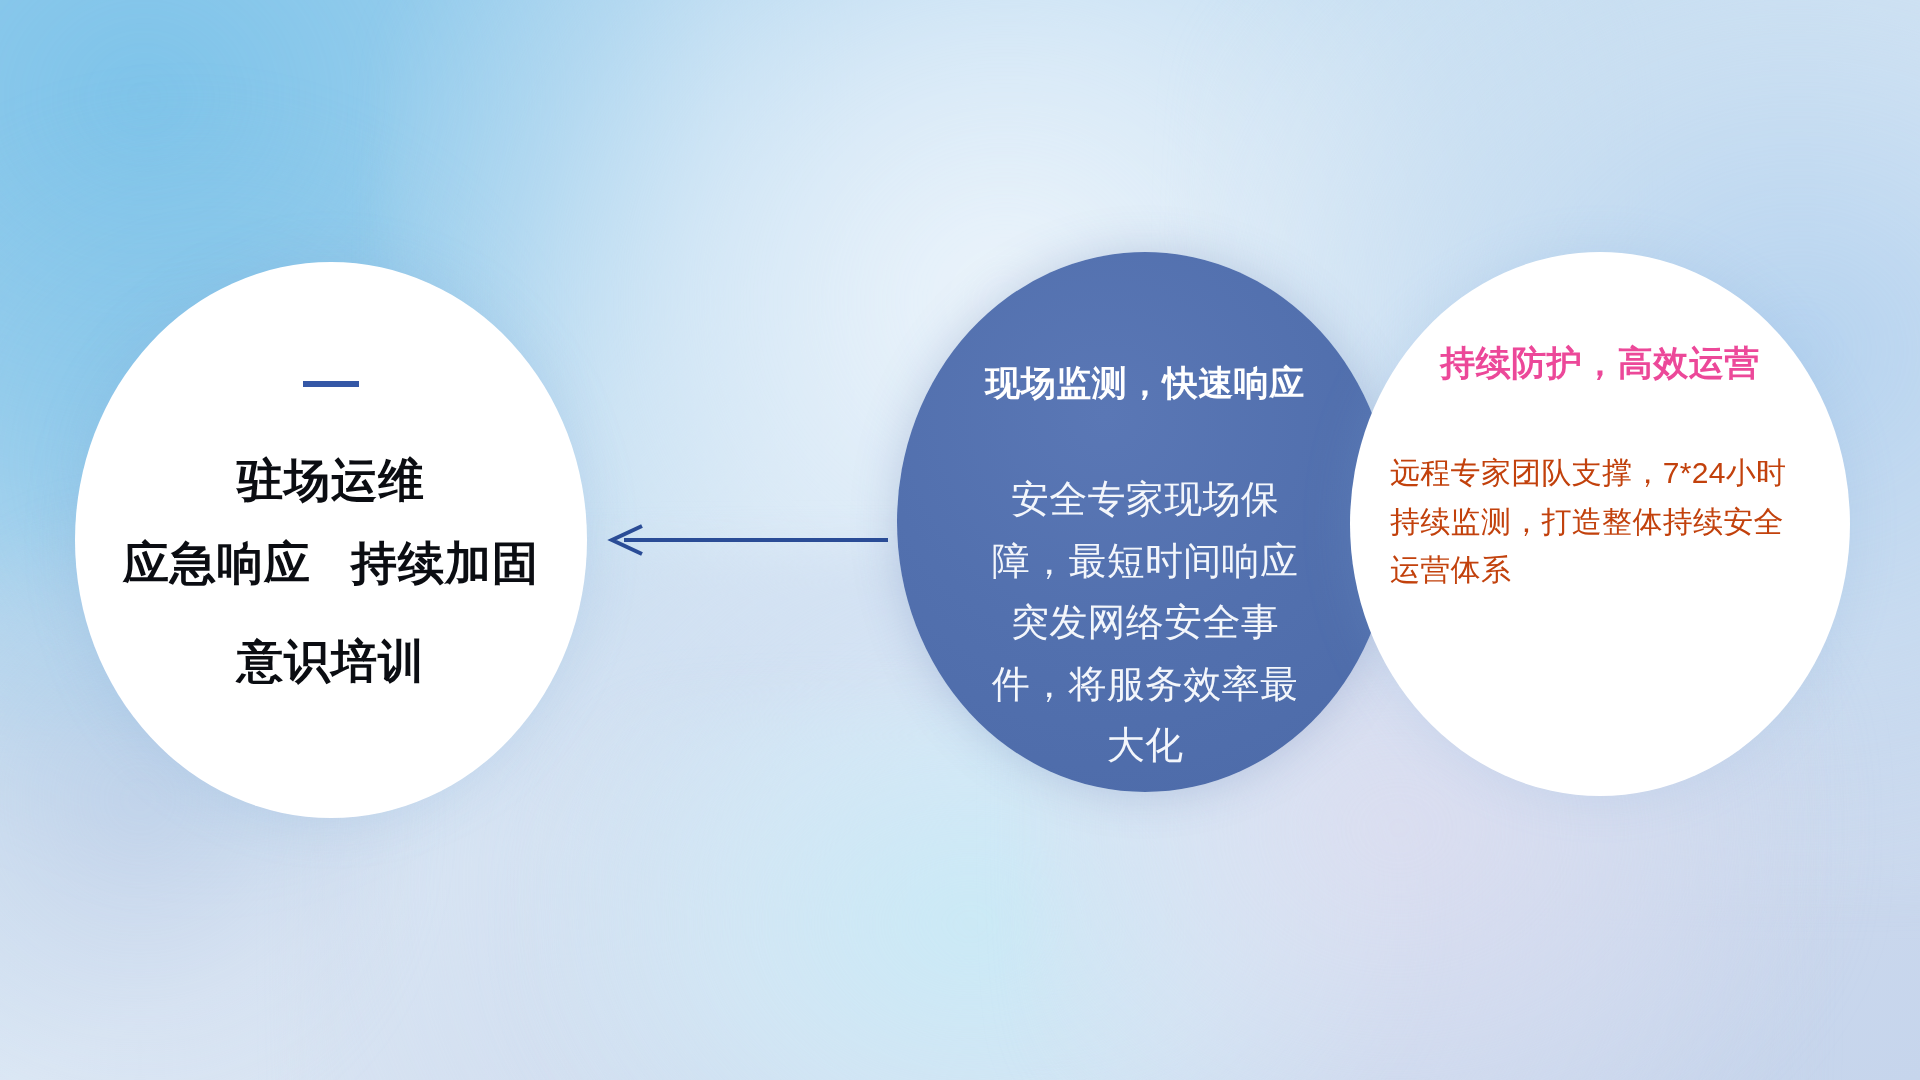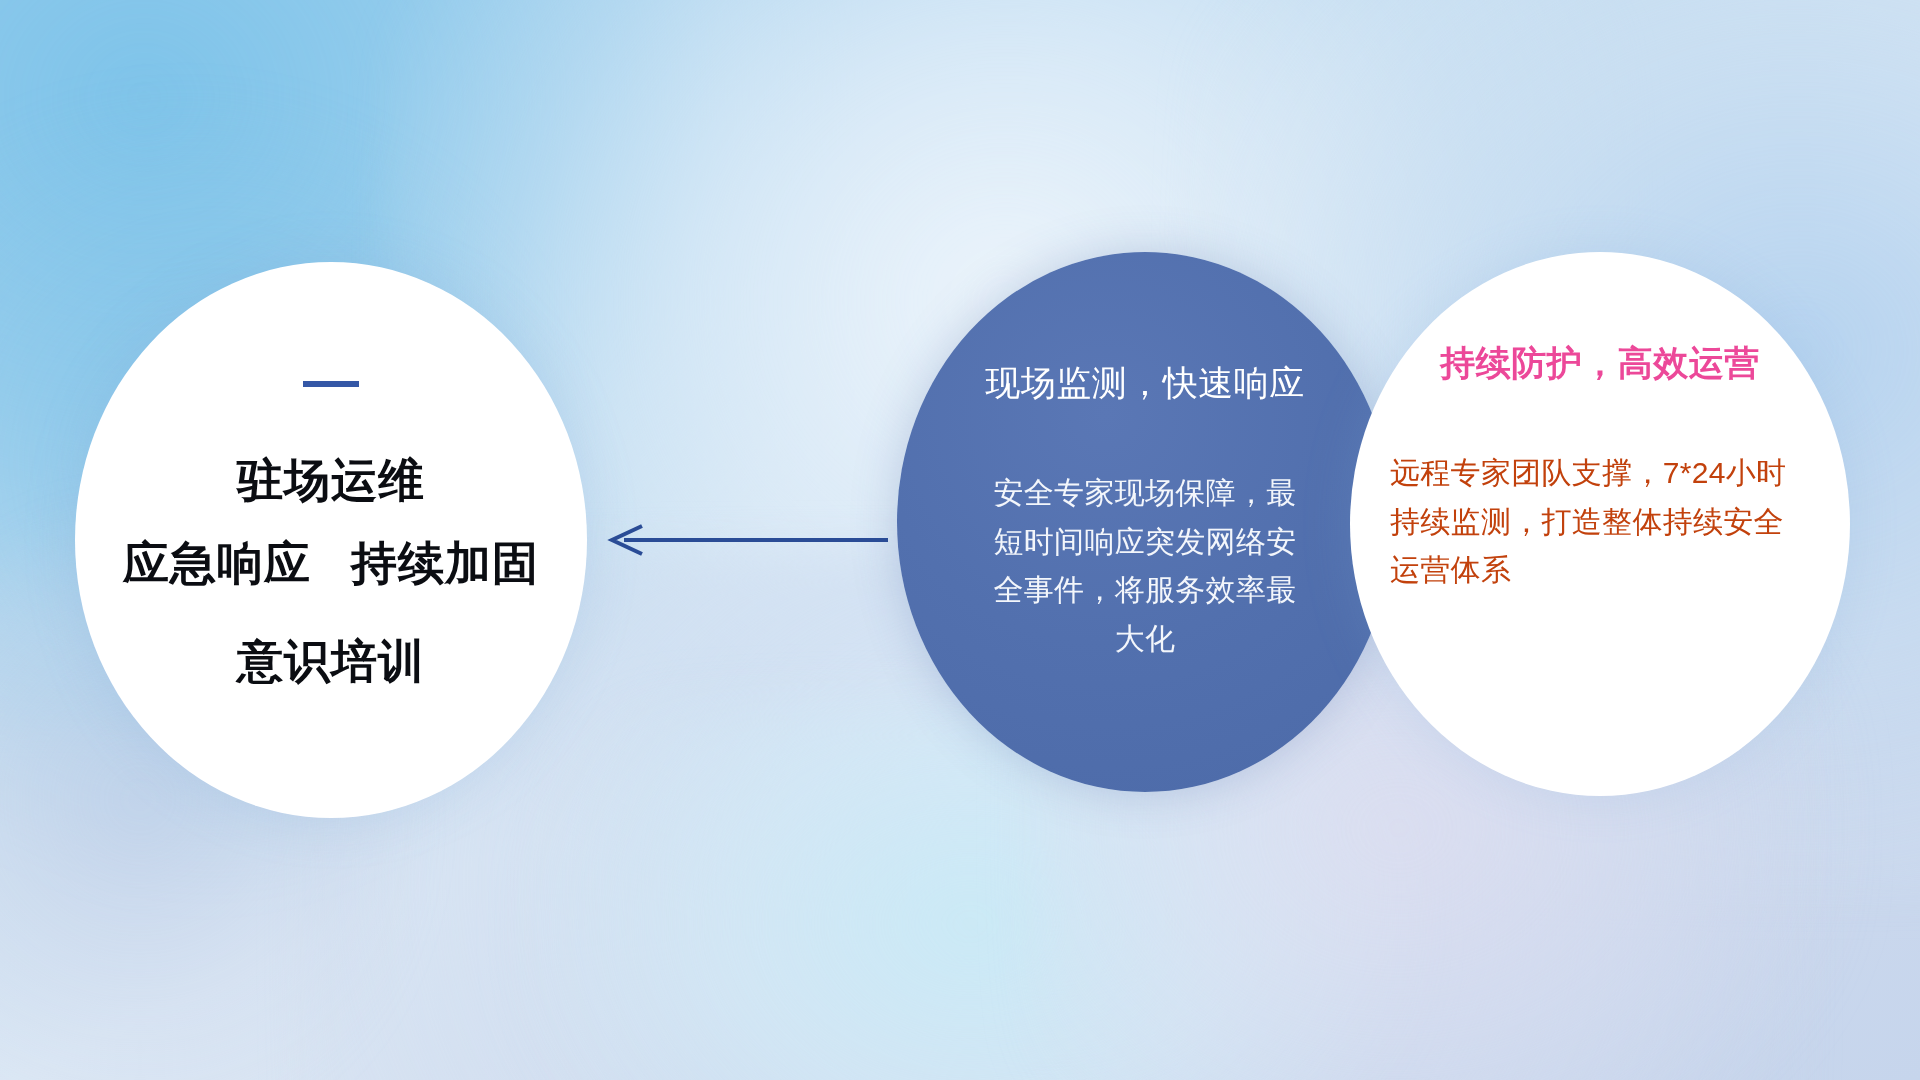--- a/index.html
+++ b/index.html
@@ -187,28 +187,28 @@
     padding: 0 36px;
     box-sizing: border-box;
     display: flex;
     flex-direction: column;
     align-items: center;
     z-index: 3;
   }
   .mid-title {
     margin-top: 108px;
     font-size: 35px;
-    font-weight: normal;
+    font-weight: bold;
     color: #ffffff;
     letter-spacing: 0.5px;
     white-space: nowrap;
   }
   .mid-body {
     margin-top: 62px;
-    font-size: 30px;
+    font-size: 38px;
     line-height: 1.62;
     color: #f3f6fb;
     text-align: center;
     width: 330px;
     letter-spacing: 0.3px;
   }
 
   
   .right-content {
     position: absolute;

